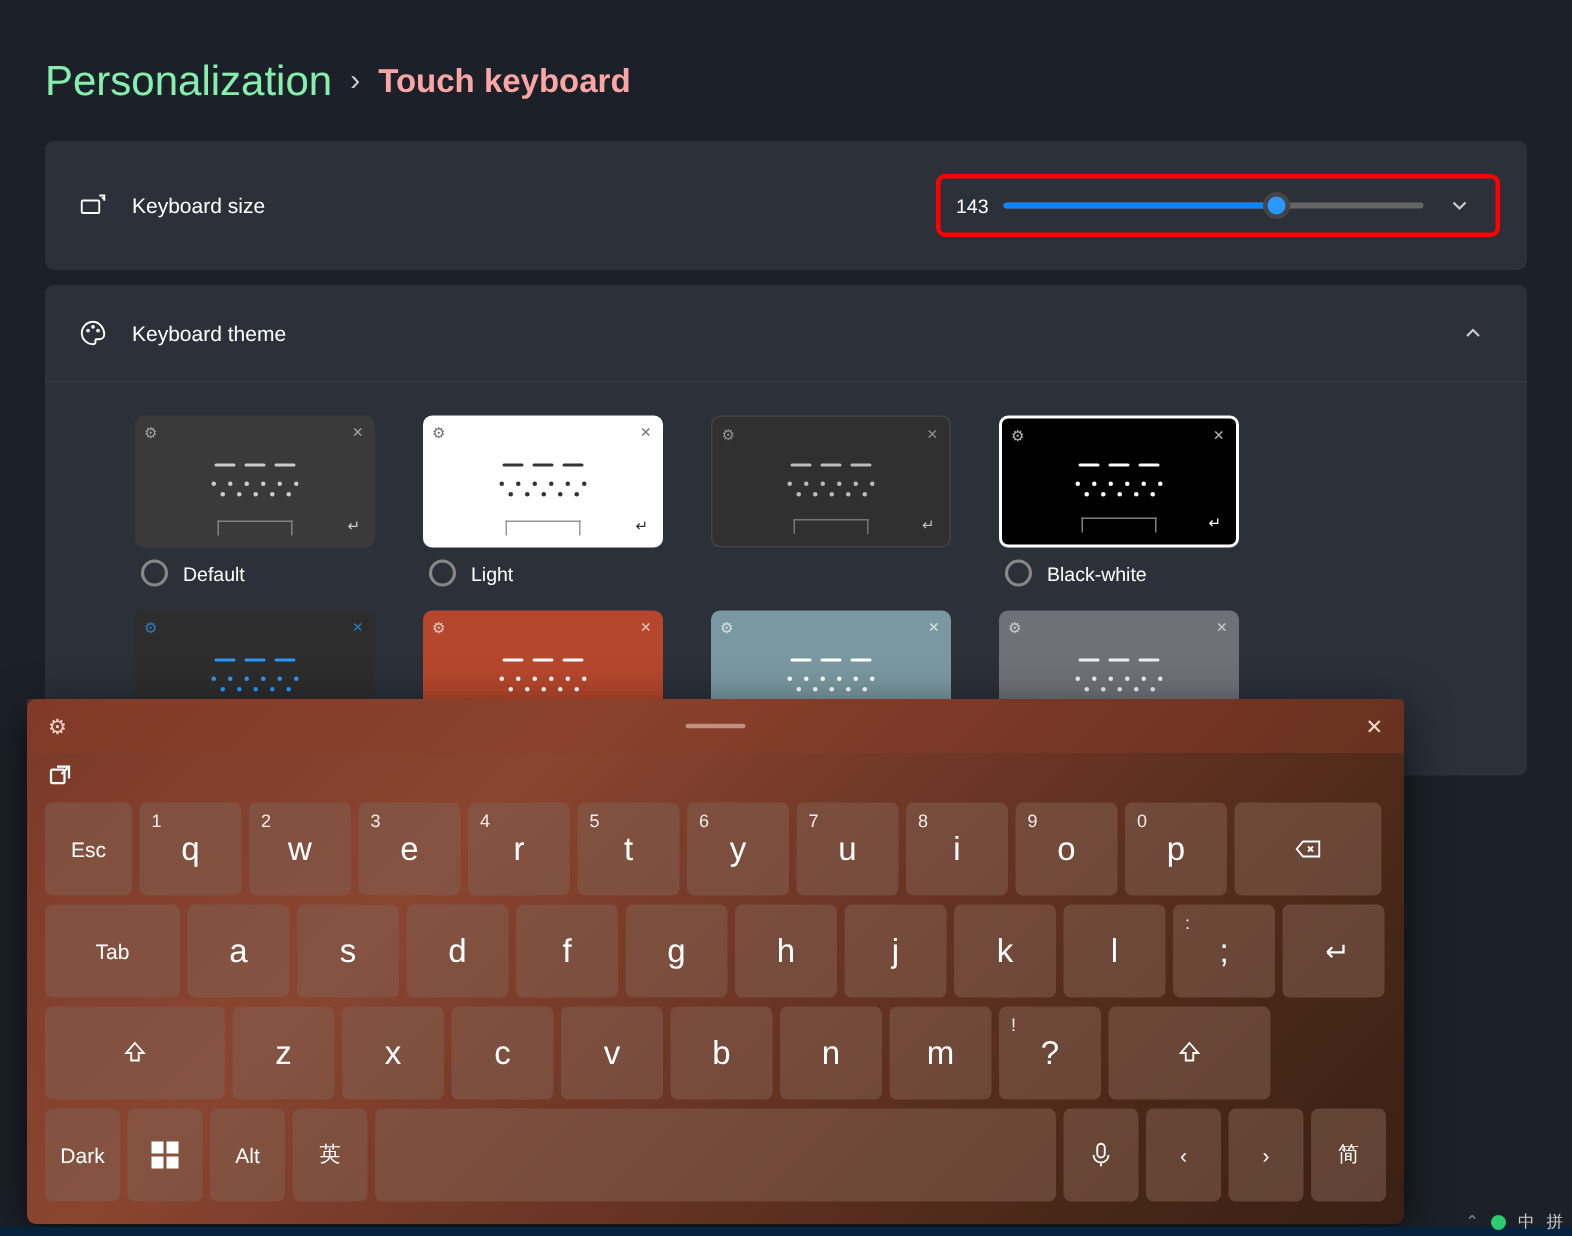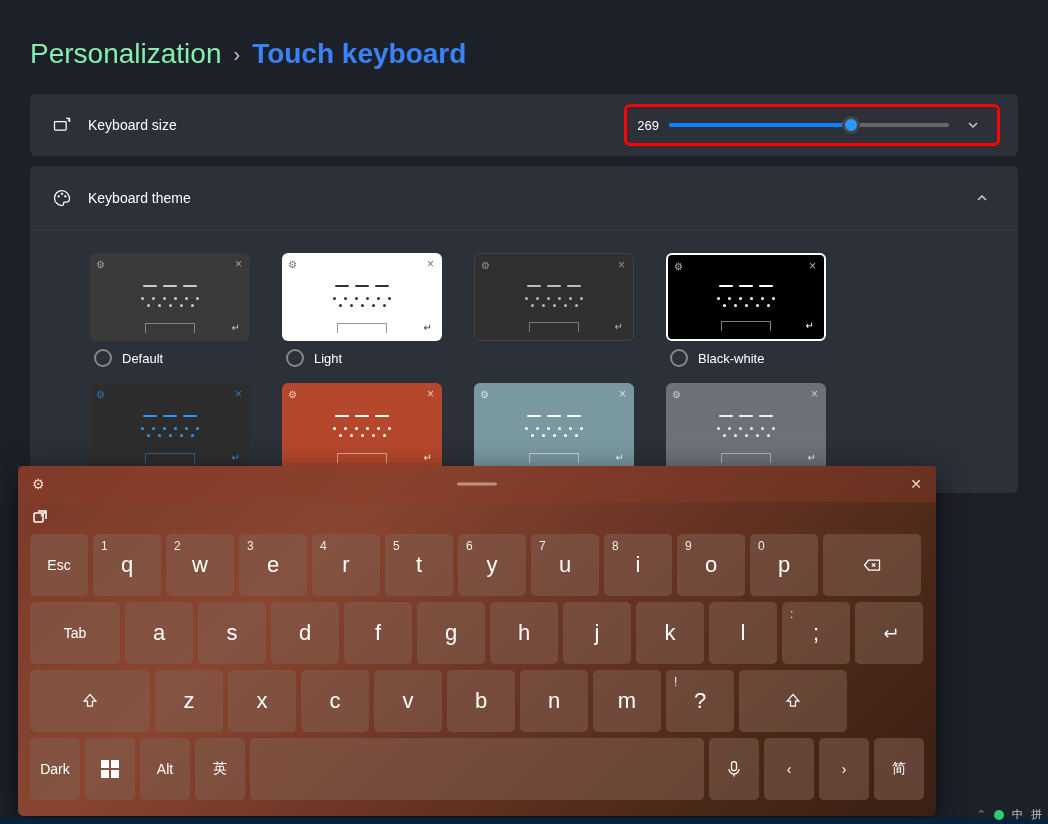--- a/index.html
+++ b/index.html
@@ -1,24 +1,24 @@
 <!DOCTYPE html>
 <html><head>
 <meta charset="utf-8">
 <style>
   * { box-sizing: border-box; margin: 0; padding: 0; font-family: "Segoe UI", sans-serif; }
   body { background: #1c2129; color: #fff; width: 1048px; height: 824px; overflow: hidden; position: relative; }
 
   .breadcrumb { display: flex; align-items: center; gap: 12px; padding: 38px 30px 24px; }
   .breadcrumb .parent { font-size: 28px; font-weight: 400; color: #86efac; }
   .breadcrumb .chevron { font-size: 20px; color: #ccc; }
-  .breadcrumb .current { font-size: 28px; font-weight: 600; color: #3b82f6; }
+  .breadcrumb .current { font-size: 22px; font-weight: 600; color: #fca5a5; }
 
   .card { background: #2b3039; border-radius: 6px; margin: 0 30px 6px; }
-  .card-row { display: flex; align-items: center; padding: 14px 22px; gap: 16px; }
+  .card-row { display: flex; align-items: center; padding: 26px 22px; gap: 16px; }
   .card-icon { width: 20px; height: 20px; fill: #fff; stroke: #fff; flex-shrink: 0; }
   .card-label { font-size: 14px; color: #fff; flex-shrink: 0; }
   .spacer { flex: 1; }
 
   .size-highlight { border: 3px solid #ff0000; border-radius: 6px; padding: 4px 10px; display: flex; align-items: center; gap: 10px; margin: -4px; }
   .size-value { font-size: 13px; color: #fff; }
   .slider { width: 280px; height: 4px; background: #666; position: relative; border-radius: 2px; }
   .slider .fill { position: absolute; height: 100%; left: 0; width: 65%; background: #0a84ff; border-radius: 2px; }
   .slider .thumb { position: absolute; left: 65%; top: 50%; width: 18px; height: 18px; background: #2a99ff; border: 3px solid #454545; border-radius: 50%; transform: translate(-50%, -50%); }
   .chev-btn { width: 28px; height: 28px; display: flex; align-items: center; justify-content: center; cursor: pointer; }
@@ -92,21 +92,21 @@
 <div class="card">
   <div class="card-row">
     <svg class="card-icon" viewBox="0 0 24 24">
         <rect x="3" y="8" width="14" height="10" rx="1" fill="none" stroke="#fff" stroke-width="1.5"></rect>
         <path d="M19 6h2M21 6v2" stroke="#fff" stroke-width="1.5" fill="none"></path>
         <path d="M17 4l4 0 0 4" stroke="#fff" stroke-width="1.5" fill="none"></path>
       </svg>
     <span class="card-label">Keyboard size</span>
     <div class="spacer"></div>
     <div class="size-highlight">
-      <span class="size-value">269</span>
+      <span class="size-value">143</span>
       <div class="slider">
         <div class="fill" style="width: 65%;"></div>
         <div class="thumb" style="left: 65%;"></div>
       </div>
       <div class="chev-btn">
         <svg viewBox="0 0 12 12">
             <path d="M2 4l4 4 4-4"></path>
           </svg>
       </div>
     </div>

